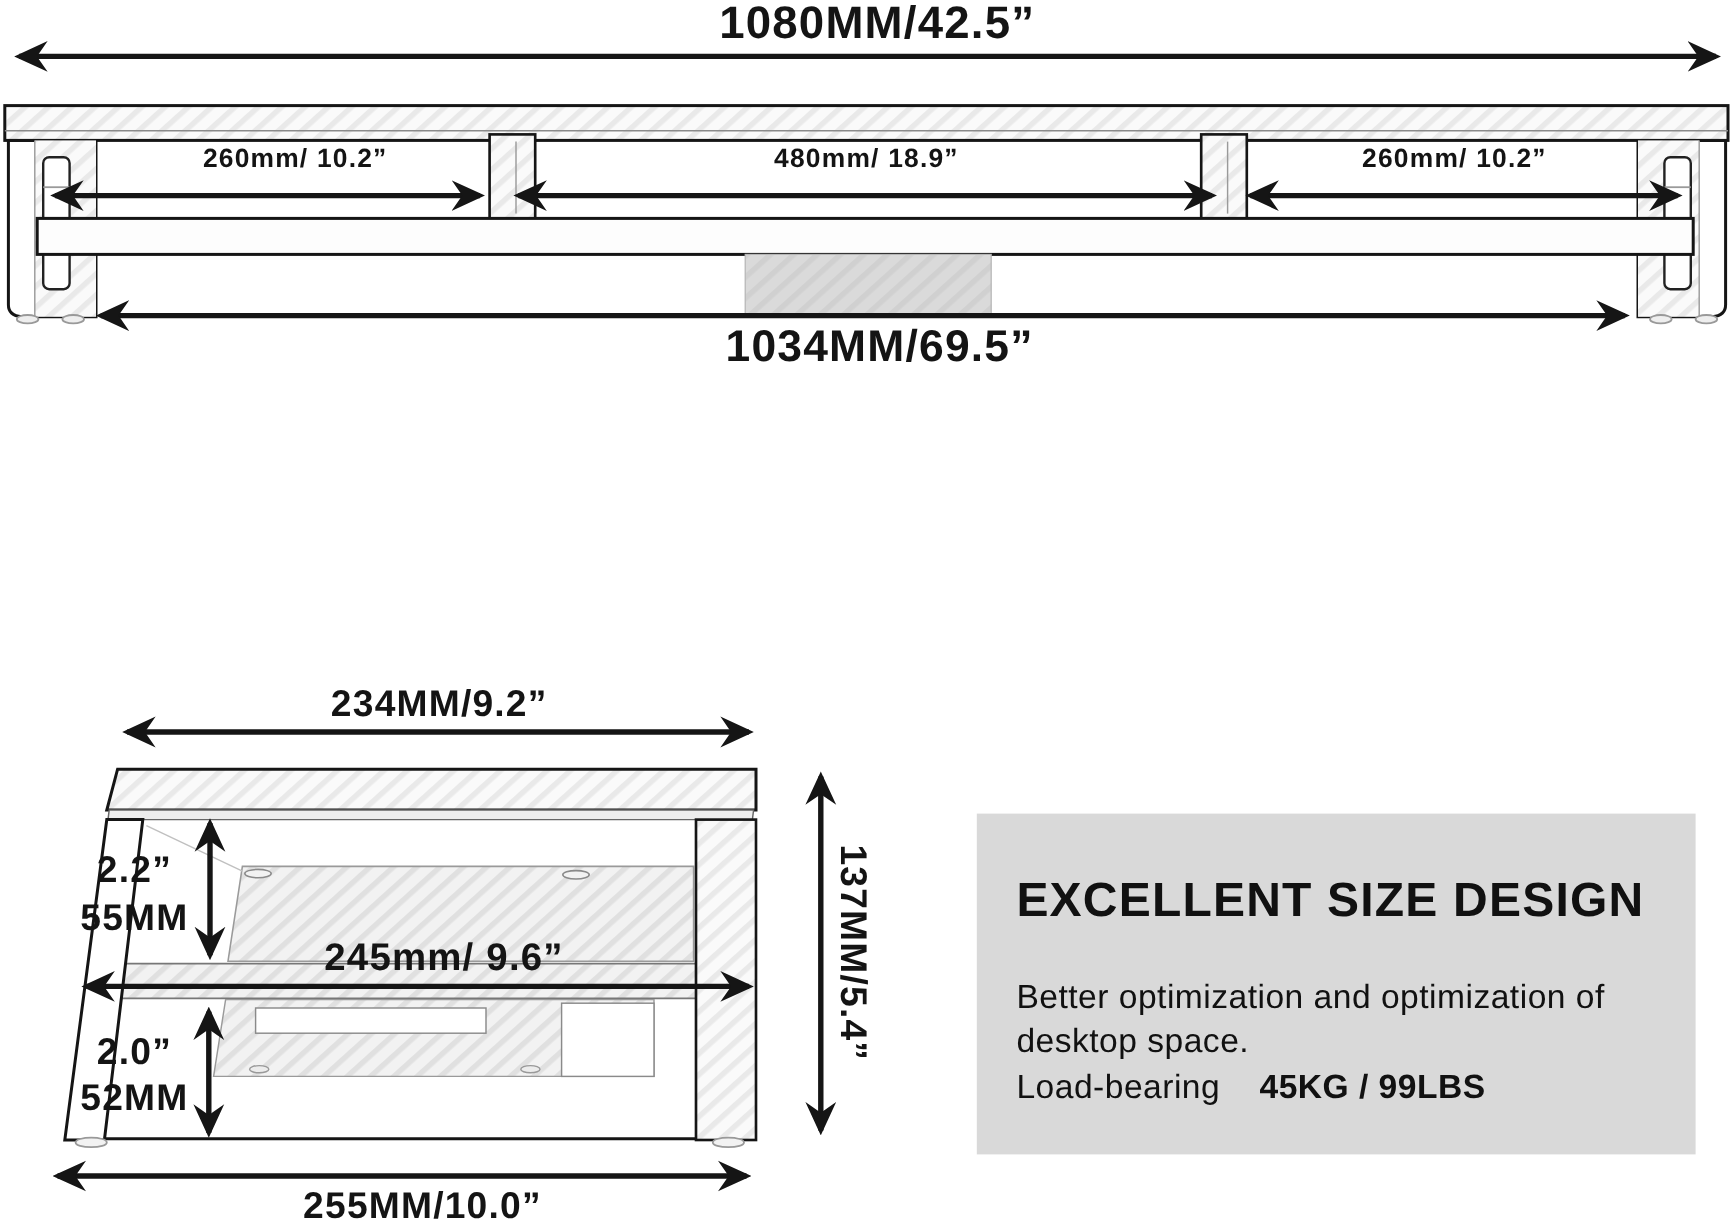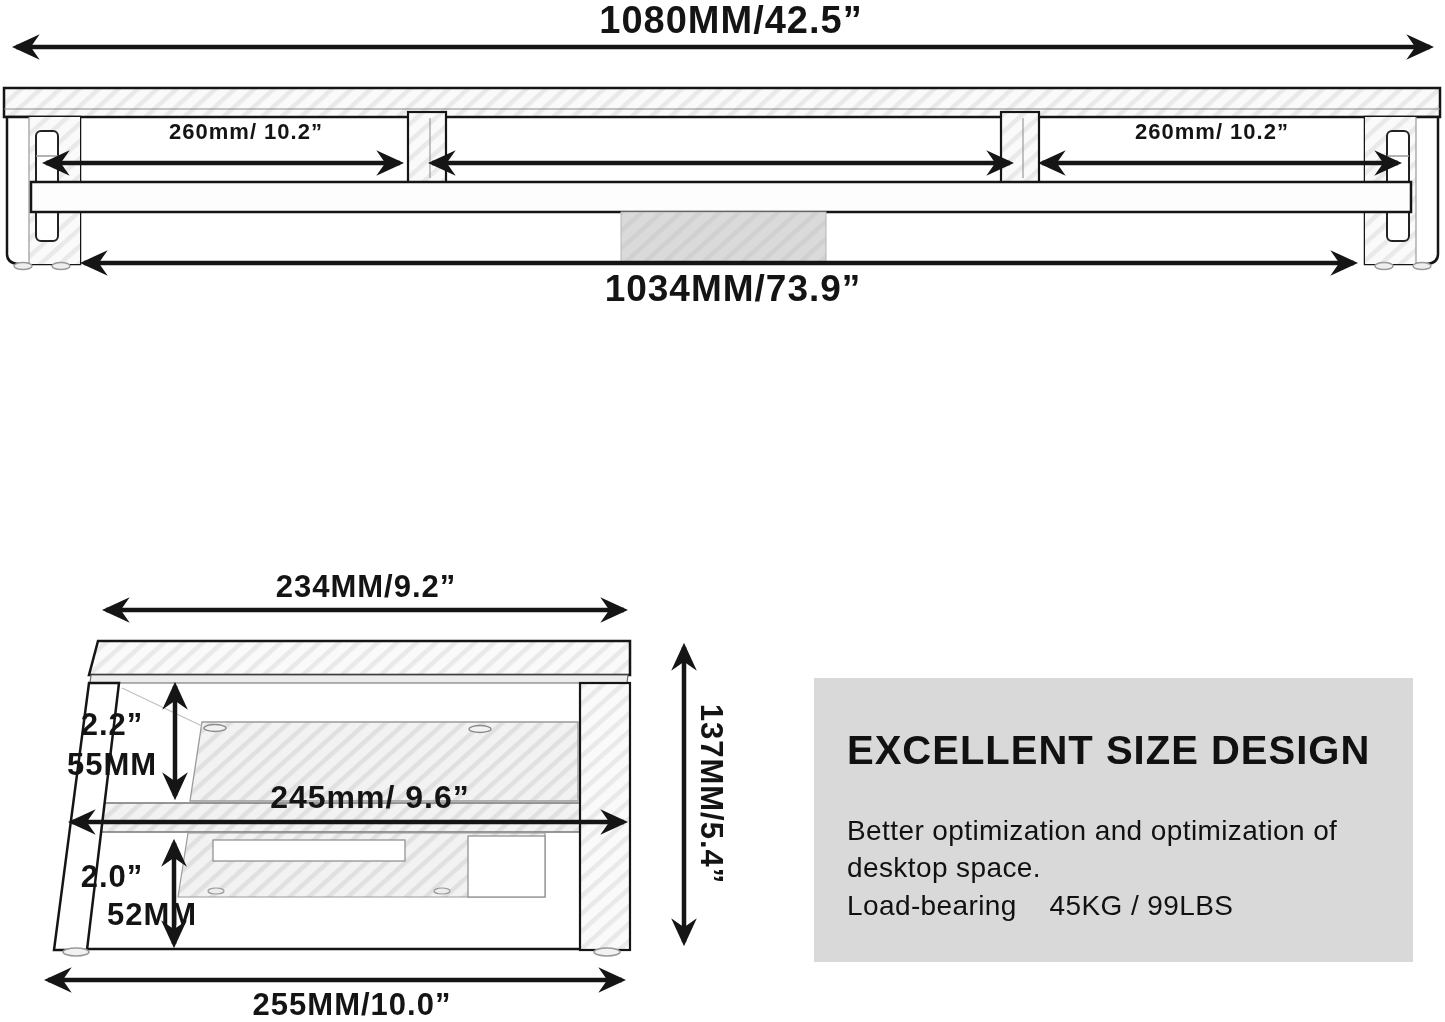--- a/index.html
+++ b/index.html
@@ -12,21 +12,21 @@
   .fs38{font-size:38px;} .fs37{font-size:37px;} .fs34{font-size:22px;}
   .fs32{font-size:32px;} .fs31{font-size:31px;}
   .rot{transform:translate(-50%,-50%) rotate(90deg);transform-origin:center;}
   #info-box{position:absolute;left:814px;top:678px;width:599px;height:284px;
             background:#d9d9d9;}
   #info-heading{position:absolute;left:33px;top:52px;font-size:40px;font-weight:bold;
                 letter-spacing:1px;line-height:1;white-space:nowrap;}
   .info-line{position:absolute;left:33px;font-size:28px;letter-spacing:.4px;
              line-height:1;white-space:nowrap;}
   #info-line1{top:139px;} #info-line2{top:176px;} #info-line3{top:214px;}
-  .bold{font-weight:normal;}
+  .bold{font-weight:bold;}
 </style>
 </head>
 <body>
 
 <div id="stage">
 
 <svg id="art" width="1445" height="1022" viewBox="0 0 1445 1022">
   <defs>
     <marker id="ah" viewBox="0 0 10 10" refX="8.5" refY="5" markerWidth="6.2" markerHeight="6.2" orient="auto-start-reverse" markerUnits="strokeWidth">
       <path d="M0,0.4 L10,5 L0,9.6 L3.2,5 Z" fill="#151515"></path>
@@ -117,29 +117,30 @@
     <line x1="175" y1="686" x2="175" y2="796" stroke="#151515" stroke-width="4.5" marker-start="url(#ah)" marker-end="url(#ah)"></line>
     <line x1="72" y1="822" x2="624" y2="822" stroke="#151515" stroke-width="4.5" marker-start="url(#ah)" marker-end="url(#ah)"></line>
     <line x1="174" y1="843" x2="174" y2="944" stroke="#151515" stroke-width="4.5" marker-start="url(#ah)" marker-end="url(#ah)"></line>
     <line x1="48" y1="980" x2="622" y2="980" stroke="#151515" stroke-width="4.5" marker-start="url(#ah)" marker-end="url(#ah)"></line>
     <line x1="684" y1="647" x2="684" y2="942" stroke="#151515" stroke-width="4.5" marker-start="url(#ah)" marker-end="url(#ah)"></line>
   </g>
 </svg>
 
 <div class="lbl fs38" style="left:731px;top:1px;">1080MM/42.5”</div>
 <div class="lbl fs34" style="left:246px;top:121px;">260mm/ 10.2”</div>
+<div class="lbl fs34" style="left:722px;top:121px;">480mm/ 18.9”</div>
 <div class="lbl fs34" style="left:1212px;top:121px;">260mm/ 10.2”</div>
-<div class="lbl fs37" style="left:733px;top:270px;">1034MM/73.9”</div>
+<div class="lbl fs37" style="left:733px;top:270px;">1034MM/69.5”</div>
 
 <div class="lbl fs31" style="left:366px;top:571px;">234MM/9.2”</div>
 <div class="lbl fs31" style="left:112px;top:709px;">2.2”</div>
 <div class="lbl fs31" style="left:112px;top:749px;">55MM</div>
 <div class="lbl fs32" style="left:370px;top:781px;text-align:center;">245mm/ 9.6”</div>
 <div class="lbl fs31" style="left:112px;top:861px;">2.0”</div>
-<div class="lbl fs31" style="left:112px;top:899px;margin-left:40px;">52MM</div>
+<div class="lbl fs31" style="left:112px;top:899px;">52MM</div>
 <div class="lbl fs31" style="left:352px;top:989px;">255MM/10.0”</div>
 <div class="lbl fs31 rot" style="left:711px;top:794px;">137MM/5.4”</div>
 
 <div id="info-box" style="background: rgb(217, 217, 217);">
   <div id="info-heading">EXCELLENT SIZE DESIGN</div>
   <div id="info-line1" class="info-line">Better optimization and optimization of</div>
   <div id="info-line2" class="info-line">desktop space.</div>
   <div id="info-line3" class="info-line">
     <span>Load-bearing</span>
     <span>&nbsp;&nbsp;</span>

